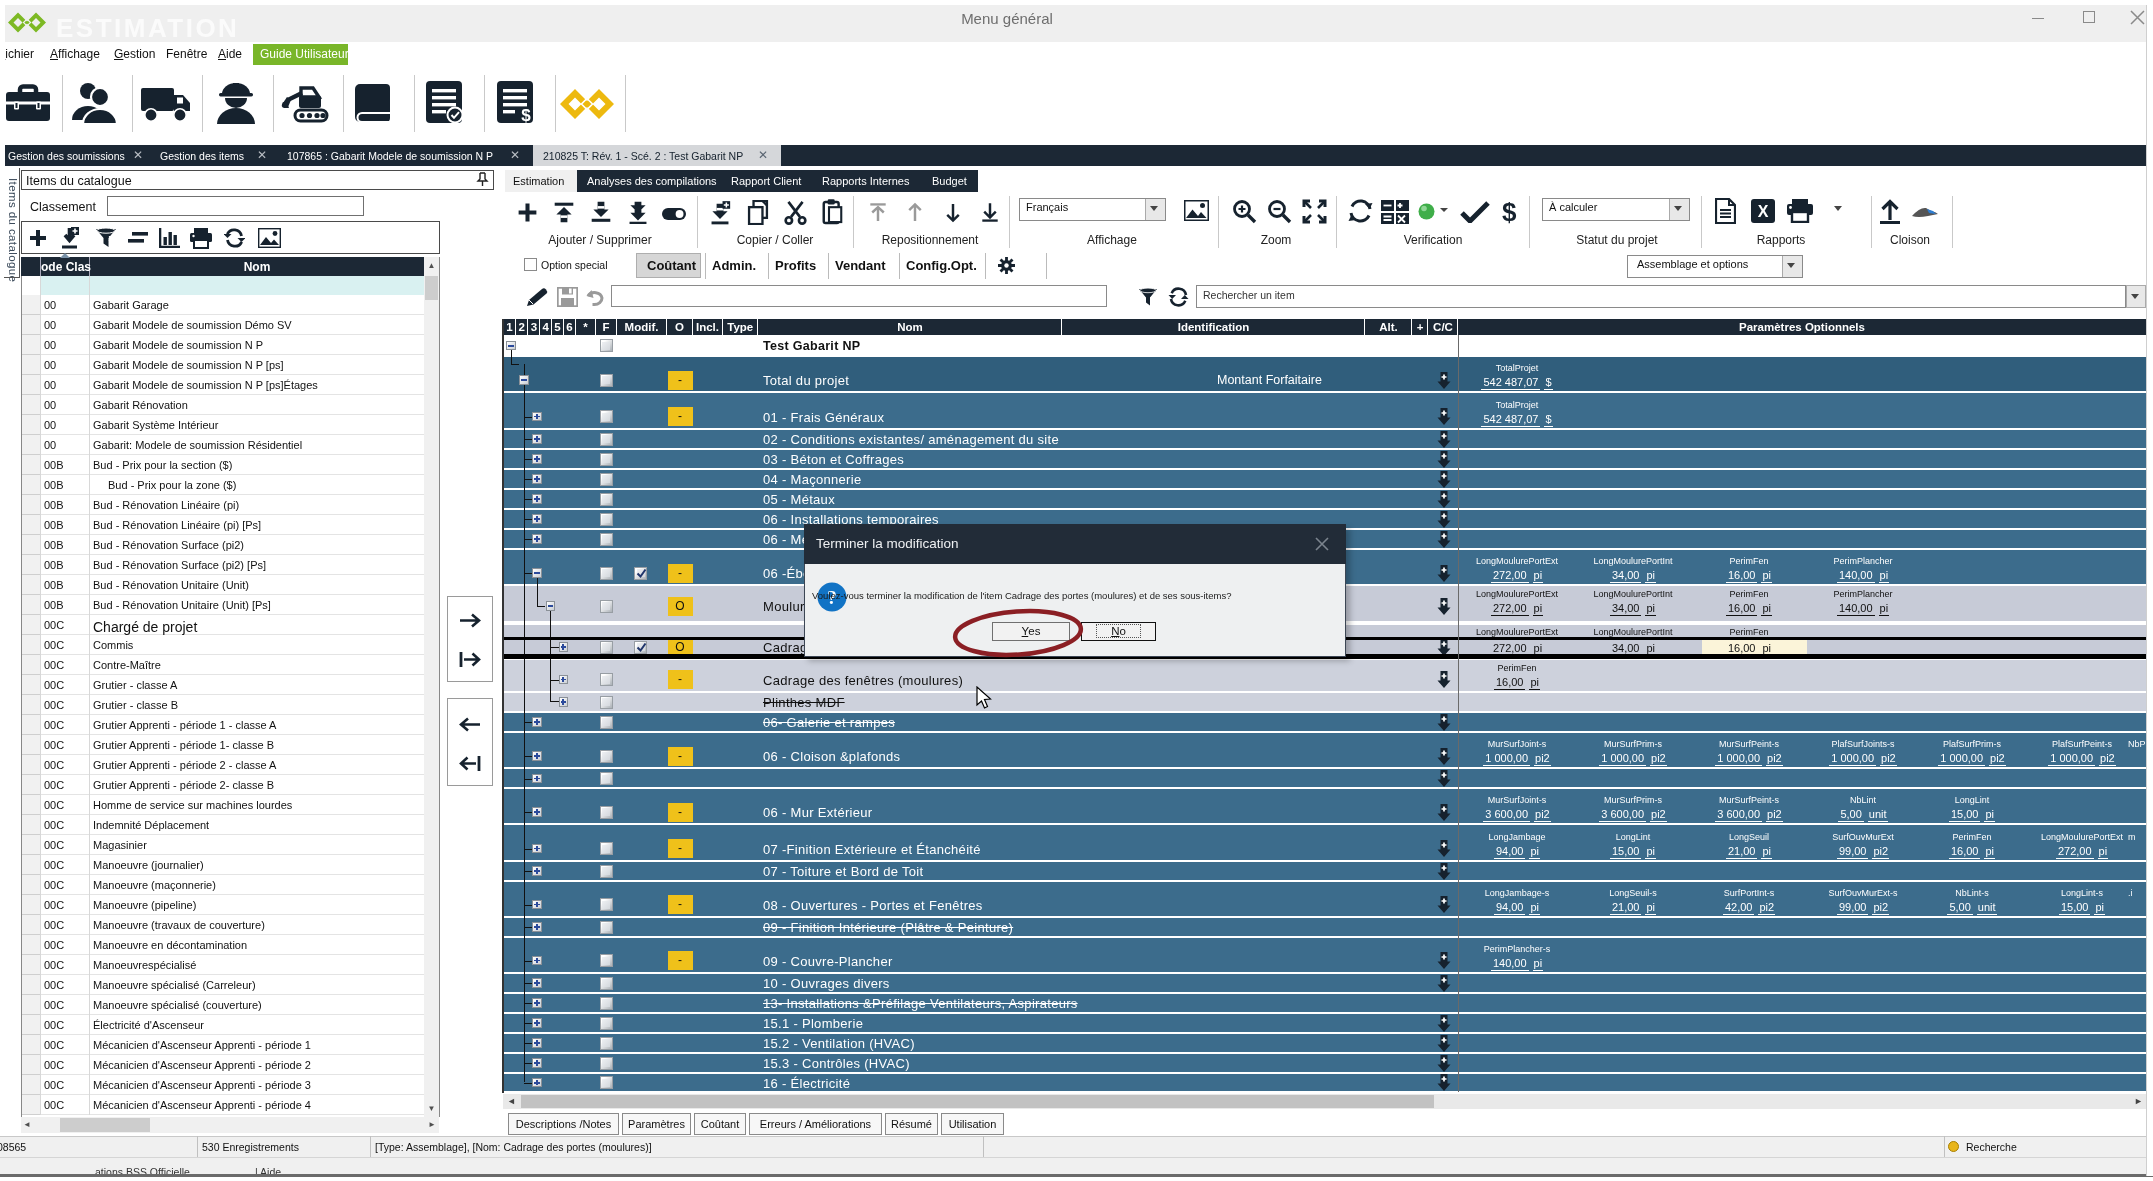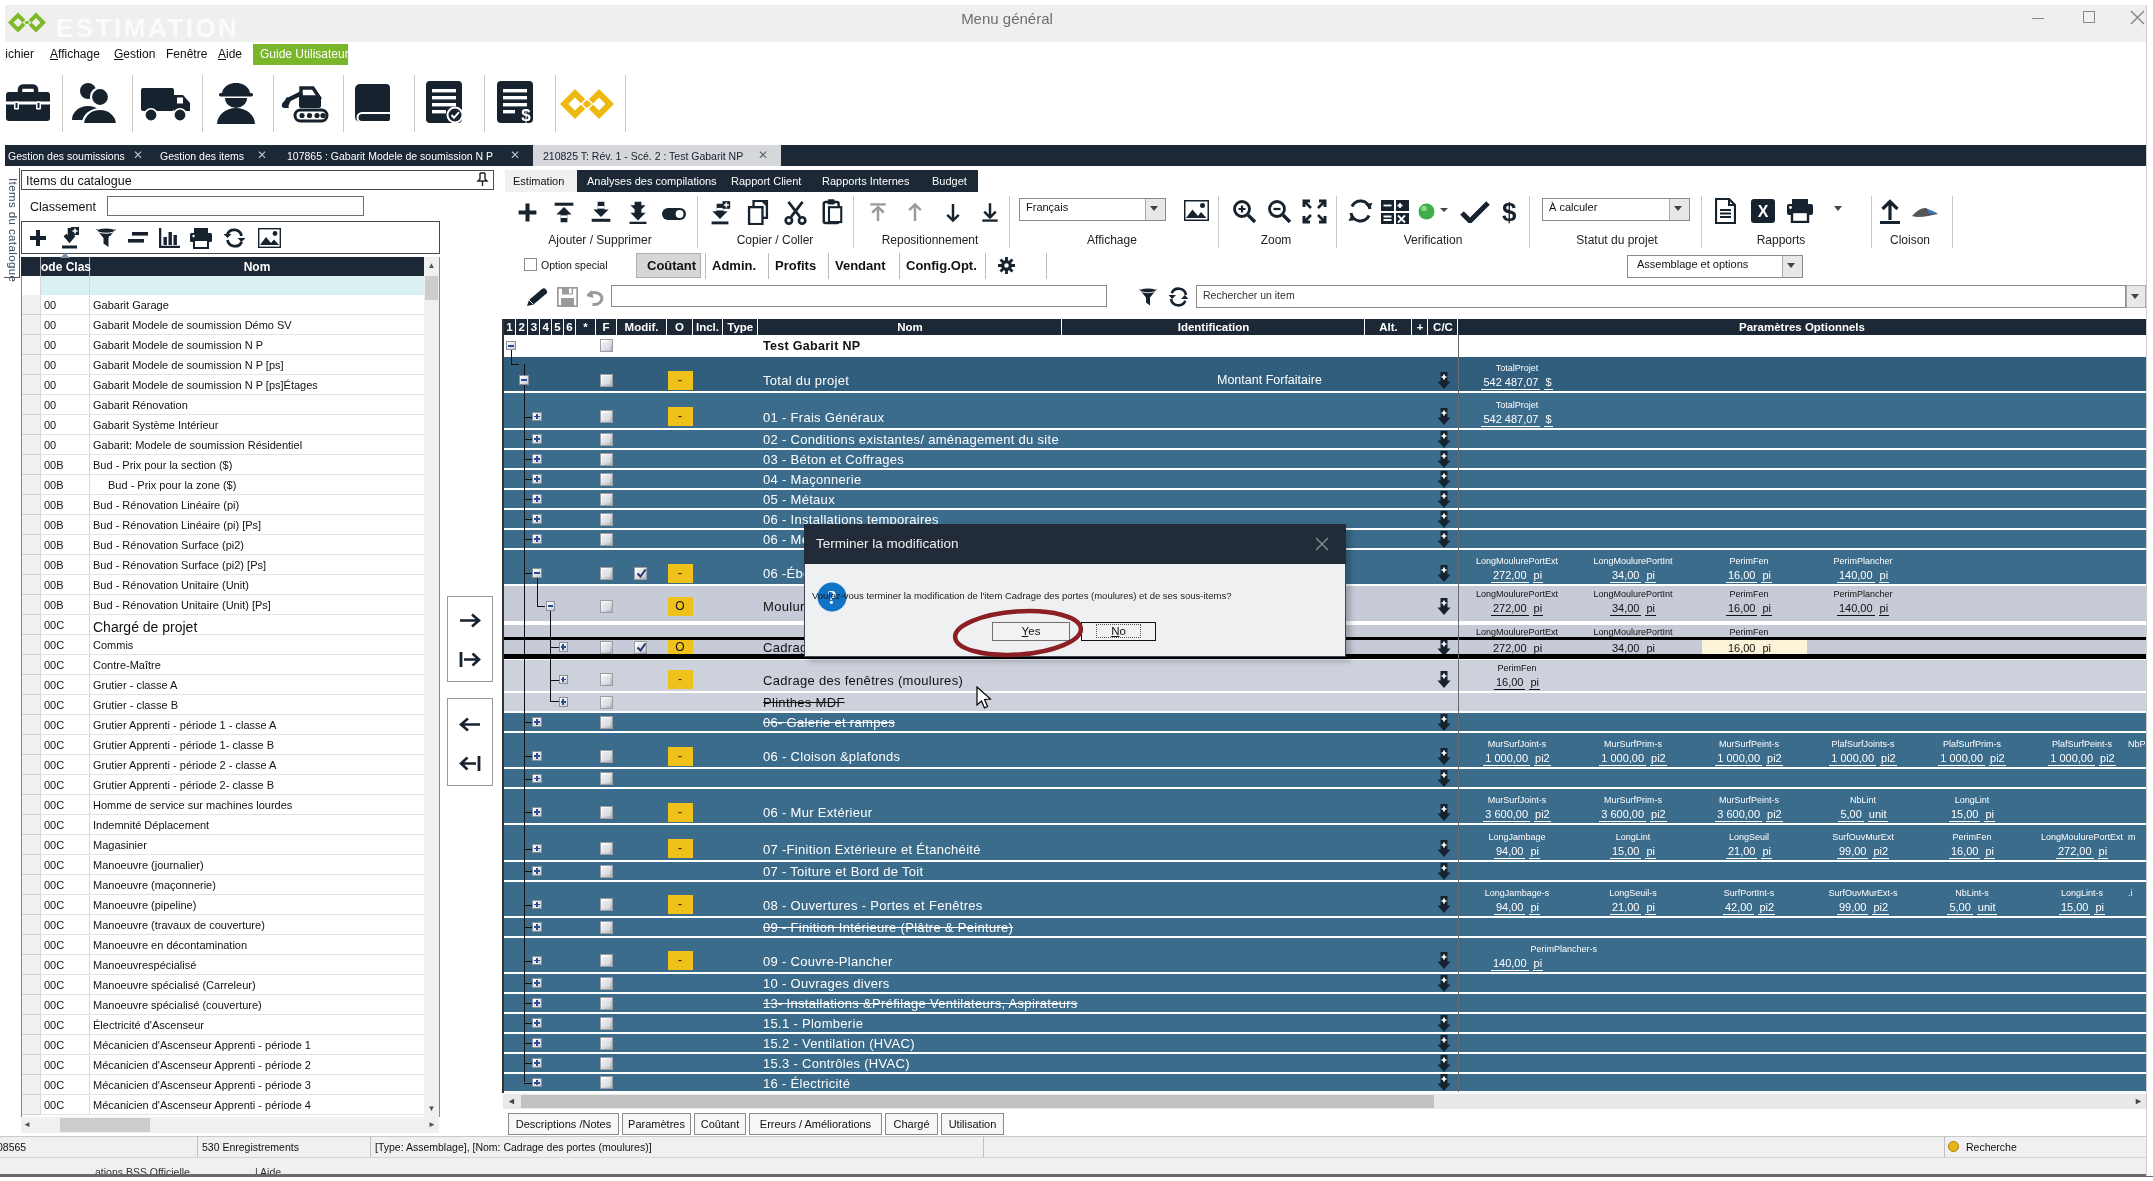--- a/index.html
+++ b/index.html
@@ -925,21 +925,21 @@
 <div class="a" style="left:534px;top:959.6px;width:5.5px;height:1.8px;background:#2b4a9b"></div>
 <div class="a" style="left:535.9px;top:957.7px;width:1.8px;height:5.5px;background:#2b4a9b"></div>
 <div class="a" style="left:599.5px;top:954.0px;width:13px;height:13px;background:linear-gradient(135deg,#ffffff 20%,#aab0b6);border:1px solid #989ea4"></div>
 <div class="a" style="left:602.0px;top:956.5px;width:8px;height:8px;background:linear-gradient(135deg,#eef0f3,#d4d8dd)"></div>
 <div class="a" style="left:667.5px;top:951.0px;width:25px;height:19px;background:#efc11a;text-align:center;font-size:12px;color:#111;line-height:19px">-</div>
 <div class="a" style="left:763px;top:953.5px;font-size:13px;letter-spacing:0.3px;color:#fff;white-space:nowrap">09 - Couvre-Plancher</div>
 <svg class="a" style="left:1437px;top:952.0px" width="14" height="17" viewBox="0 0 14 17">
     <path d="M7 17 L13.5 9.5 H10.5 V0 H3.5 V9.5 H0.5 Z" fill="#16222e"></path>
     <path d="M7 2.5 v5 M4.5 5 h5" stroke="#fff" stroke-width="1.7"></path>
   </svg>
-<div class="a" style="left:1437px;top:943.5px;width:160px;text-align:right;font-size:9px;color:#fff;white-space:nowrap">PerimPlancher-s</div>
+<div class="a" style="left:1437px;top:943.5px;width:160px;text-align:center;font-size:9px;color:#fff;white-space:nowrap">PerimPlancher-s</div>
 <div class="a" style="left:1437px;top:956.5px;width:160px;text-align:center;font-size:11px;line-height:12px;color:#fff;white-space:nowrap"><span style="border-bottom:1px solid #fff;padding:0 2px 1px">140,00</span><span style="display:inline-block;width:4px"></span><span style="border-bottom:1px solid #fff;padding:0 1px 1px">pi</span></div>
 <div class="a" style="left:503px;top:973.8px;width:1643px;height:18.2px;background:#3c6c8c"></div>
 <div class="a" style="left:532px;top:978.0px;width:9.5px;height:9.5px;background:linear-gradient(135deg,#ffffff,#c9ced4);border:1px solid #8a9097"></div>
 <div class="a" style="left:534px;top:982.1px;width:5.5px;height:1.8px;background:#2b4a9b"></div>
 <div class="a" style="left:535.9px;top:980.2px;width:1.8px;height:5.5px;background:#2b4a9b"></div>
 <div class="a" style="left:599.5px;top:976.5px;width:13px;height:13px;background:linear-gradient(135deg,#ffffff 20%,#aab0b6);border:1px solid #989ea4"></div>
 <div class="a" style="left:602.0px;top:979.0px;width:8px;height:8px;background:linear-gradient(135deg,#eef0f3,#d4d8dd)"></div>
 <div class="a" style="left:763px;top:976.0px;font-size:13px;letter-spacing:0.3px;color:#fff;white-space:nowrap">10 - Ouvrages divers</div>
 <svg class="a" style="left:1437px;top:974.5px" width="14" height="17" viewBox="0 0 14 17">
     <path d="M7 17 L13.5 9.5 H10.5 V0 H3.5 V9.5 H0.5 Z" fill="#16222e"></path>
@@ -1042,21 +1042,21 @@
 <div class="a" style="left:521px;top:1095px;width:913px;height:13px;background:#c2c2c2"></div>
 <div class="a" style="left:508px;top:1113px;width:111px;height:22px;border:1px solid #8a8a8a;background:#f7f7f7"></div>
 <div class="a" style="left:508px;top:1117.5px;width:111px;text-align:center;font-size:11px;color:#111;white-space:nowrap">Descriptions /Notes</div>
 <div class="a" style="left:622px;top:1113px;width:69px;height:22px;border:1px solid #8a8a8a;background:#f7f7f7"></div>
 <div class="a" style="left:622px;top:1117.5px;width:69px;text-align:center;font-size:11px;color:#111;white-space:nowrap">Paramètres</div>
 <div class="a" style="left:694px;top:1113px;width:52px;height:22px;border:1px solid #8a8a8a;background:#f7f7f7"></div>
 <div class="a" style="left:694px;top:1117.5px;width:52px;text-align:center;font-size:11px;color:#111;white-space:nowrap">Coûtant</div>
 <div class="a" style="left:749px;top:1113px;width:133px;height:22px;border:1px solid #8a8a8a;background:#f7f7f7"></div>
 <div class="a" style="left:749px;top:1117.5px;width:133px;text-align:center;font-size:11px;color:#111;white-space:nowrap">Erreurs / Améliorations</div>
 <div class="a" style="left:885px;top:1113px;width:53px;height:22px;border:1px solid #8a8a8a;background:#f7f7f7"></div>
-<div class="a" style="left:885px;top:1117.5px;width:53px;text-align:center;font-size:11px;color:#111;white-space:nowrap">Chargé</div>
+<div class="a" style="left:885px;top:1117.5px;width:53px;text-align:center;font-size:11px;color:#111;white-space:nowrap">Résumé</div>
 <div class="a" style="left:941px;top:1113px;width:63px;height:22px;border:1px solid #8a8a8a;background:#f7f7f7"></div>
 <div class="a" style="left:941px;top:1117.5px;width:63px;text-align:center;font-size:11px;color:#111;white-space:nowrap">Utilisation</div>
 <div class="a" style="left:0;top:1136px;width:2153px;height:21px;background:#f0f0f0;border-top:1px solid #c8c8c8"></div>
 <div class="a" style="left:-3px;top:1141px;font-size:10.5px;color:#111">08565</div>
 <div class="a" style="left:197px;top:1136px;width:1px;height:21px;background:#c0c0c0"></div>
 <div class="a" style="left:202px;top:1141px;font-size:10.5px;color:#111">530 Enregistrements</div>
 <div class="a" style="left:370px;top:1136px;width:1px;height:21px;background:#c0c0c0"></div>
 <div class="a" style="left:375px;top:1141px;font-size:10.5px;color:#111">[Type: Assemblage],  [Nom: Cadrage des portes (moulures)]</div>
 <div class="a" style="left:983px;top:1136px;width:1px;height:21px;background:#c0c0c0"></div>
 <div class="a" style="left:1944px;top:1136px;width:1px;height:21px;background:#c0c0c0"></div>

